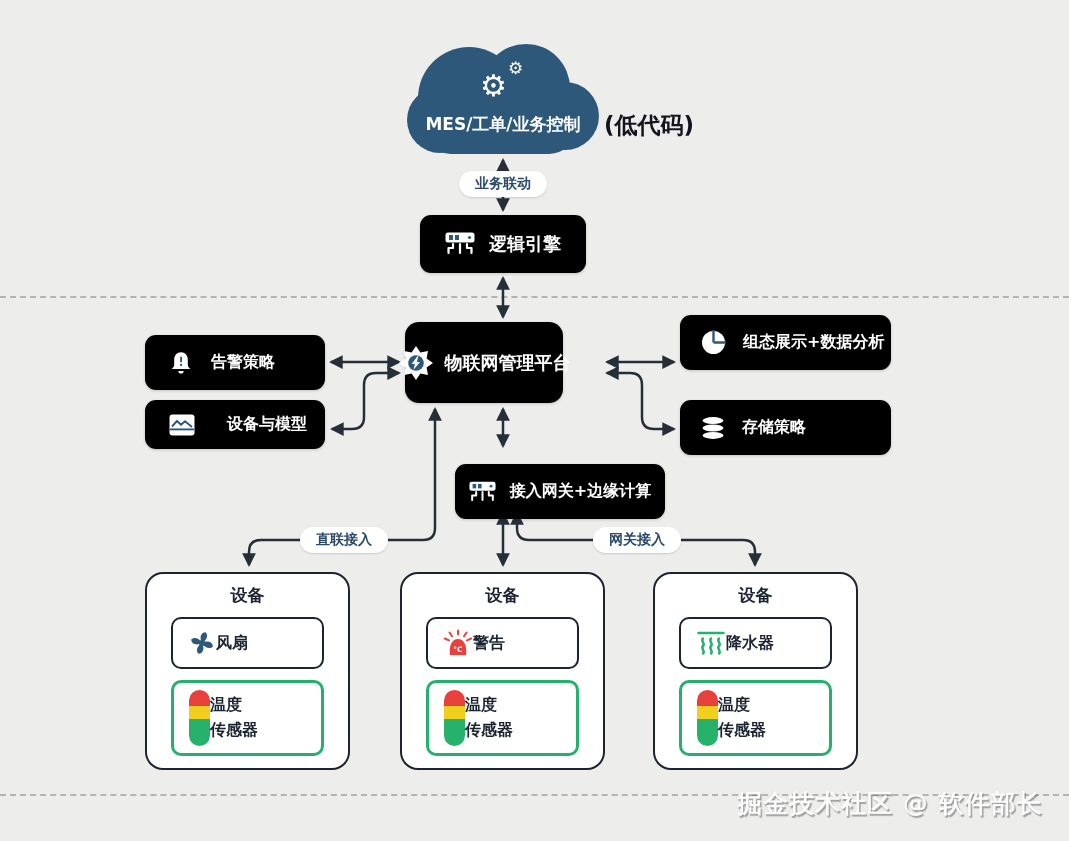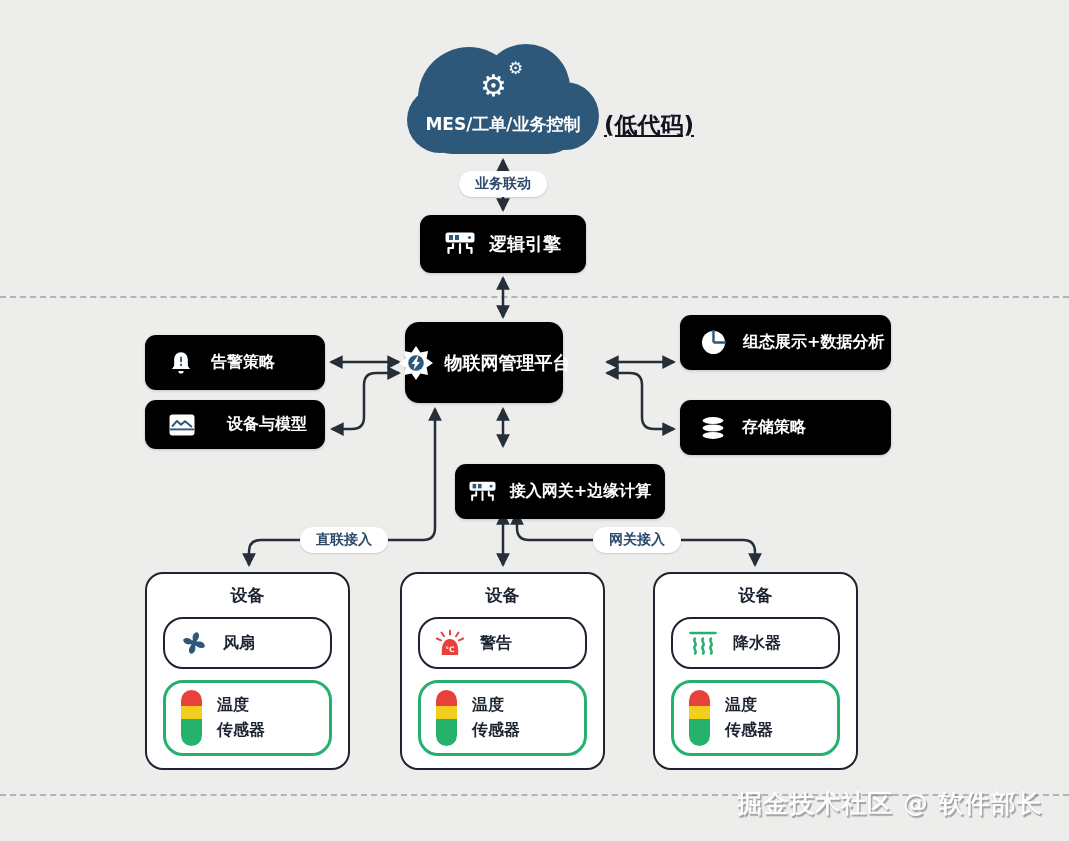--- a/index.html
+++ b/index.html
@@ -12,26 +12,26 @@
   .node .nlabel{white-space:nowrap;}
   .pill{position:absolute;background:#ffffff;color:#2c4a6b;font-weight:bold;font-size:14px;
     display:flex;align-items:center;justify-content:center;border-radius:14px;z-index:3;
     box-shadow:0 1px 2px rgba(0,0,0,.15);}
   .cloud-wrap{position:absolute;left:405px;top:36px;width:196px;height:120px;z-index:2;}
   .cloud-label{position:absolute;left:403px;top:113px;width:200px;text-align:center;color:#fff;
     font-weight:bold;font-size:17px;z-index:3;}
   .cloud-gears{position:absolute;left:474px;top:58px;width:60px;height:50px;z-index:3;color:#fff;}
   .cloud-gears .g1{position:absolute;left:6px;top:10px;font-size:30px;}
   .cloud-gears .g2{position:absolute;left:34px;top:0px;font-size:17px;}
-  .side-note{position:absolute;left:604px;top:110px;font-weight:bold;font-size:23px;color:#14141f;z-index:2;text-decoration:underline;}
+  .side-note{position:absolute;left:604px;top:110px;font-weight:bold;font-size:23px;color:#14141f;z-index:2;}
   .device-card{position:absolute;top:572px;width:205px;height:198px;background:#fff;
     border:2.5px solid #1b2430;border-radius:18px;z-index:2;box-sizing:border-box;}
   .device-title{text-align:center;font-weight:bold;font-size:17px;color:#1b2430;margin-top:10px;}
-  .device-inner{margin:10px 16px 0;height:52px;border:2px solid #1b2430;border-radius:20px;
-    display:flex;align-items:center;padding-left:15px;gap:15px;box-sizing:border-box;background:#fff;}
+  .device-inner{margin:10px 24px 0;height:52px;border:2px solid #1b2430;border-radius:10px;
+    display:flex;align-items:center;padding-left:15px;box-sizing:border-box;background:#fff;}
   .device-inner.sensor{height:76px;border:3px solid #25b16d;margin-top:11px;}
   .di-label{font-weight:bold;font-size:16px;color:#1b2430;line-height:1.55;}
   .temp-bar{display:block;width:21px;height:56px;border-radius:10.5px;
     background:linear-gradient(180deg,#e8413c 0,#e8413c 16px,#f2cf1f 16px,#f2cf1f 29px,#27b26c 29px,#27b26c 100%);}
   .watermark{position:absolute;left:737px;top:787px;font-size:25px;font-weight:bold;letter-spacing:1px;
     color:rgba(255,255,255,0.95);z-index:4;white-space:nowrap;
     text-shadow:1.5px 1.5px 1px rgba(110,110,110,0.6),-0.5px -0.5px 0 rgba(190,190,190,0.4);}
   .icon{display:inline-flex;align-items:center;justify-content:center;flex:0 0 auto;}
 </style>
 </head>

